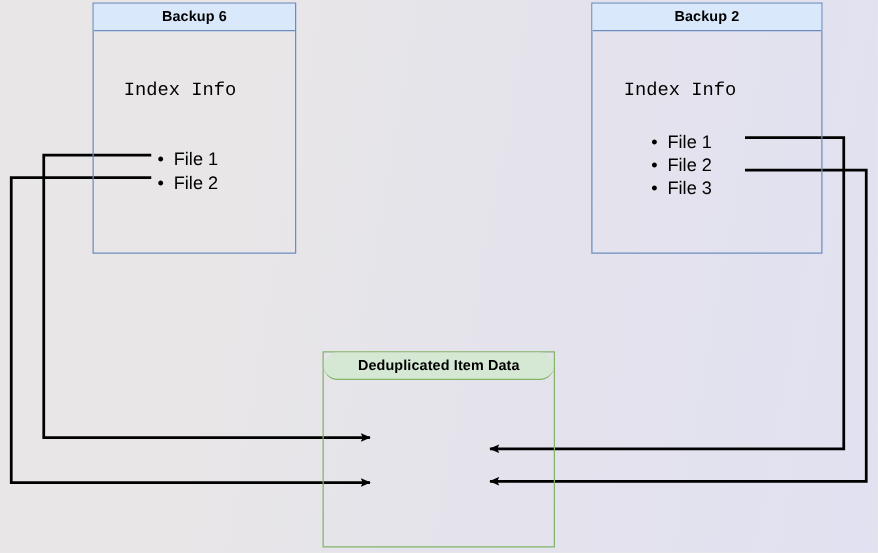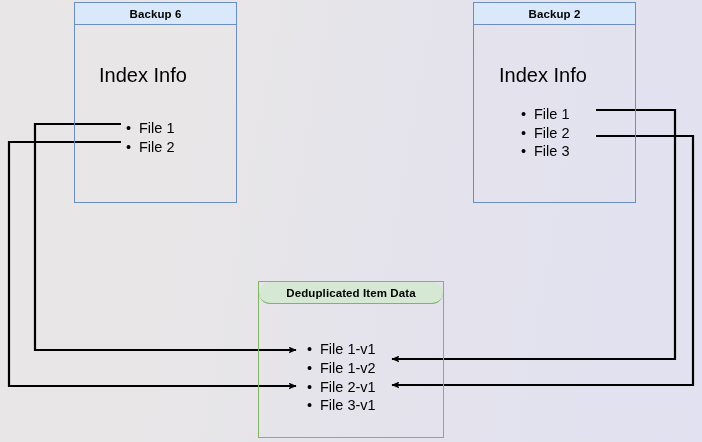--- a/index.html
+++ b/index.html
@@ -55,23 +55,24 @@
     background: #d5e8d4;
     border-bottom-color: #82b366;
     border-radius: 11px;
   }
   .box-body {
     position: relative;
     height: calc(100% - 22px);
   }
   .index-label {
     position: absolute;
-    font-size: 20px;
+    font-size: 15px;
     color: #000;
     white-space: nowrap;
+    font-family: Liberation Mono, monospace;
   }
   .file-list {
     position: absolute;
     margin: 0;
     padding: 0;
     list-style: none;
   }
   .file-list li {
     position: relative;
     font-size: 14.5px;
@@ -122,37 +123,29 @@
     <div class="box-header">Backup 6</div>
     <div class="box-body">
       <div class="index-label" style="left:24px; top:39px;">Index Info</div>
       <ul class="file-list" style="left:51px; top:94px;">
         <li>File 1</li>
         <li>File 2</li>
       </ul>
     </div>
   </div>
 
-  <div class="box" style="left:473px; top:2px; width:163px; height:201px;">
+  <div class="box" style="left:473px; top:2px; width:185px; height:201px;">
     <div class="box-header">Backup 2</div>
     <div class="box-body">
       <div class="index-label" style="left:25px; top:39px;">Index Info</div>
       <ul class="file-list" style="left:47px; top:80px;">
         <li>File 1</li>
         <li>File 2</li>
         <li>File 3</li>
       </ul>
     </div>
   </div>
 
   <div class="box green" style="left:258px; top:281px; width:186px; height:157px;">
     <div class="box-header">Deduplicated Item Data</div>
-    <div class="box-body">
-      <ul class="file-list dedup-list" style="left:48px; top:36px;">
-        <li>File 1-v1</li>
-        <li>File 1-v2</li>
-        <li>File 2-v1</li>
-        <li>File 3-v1</li>
-      </ul>
-    </div>
   </div>
 
 </div>
 
 </body></html>

